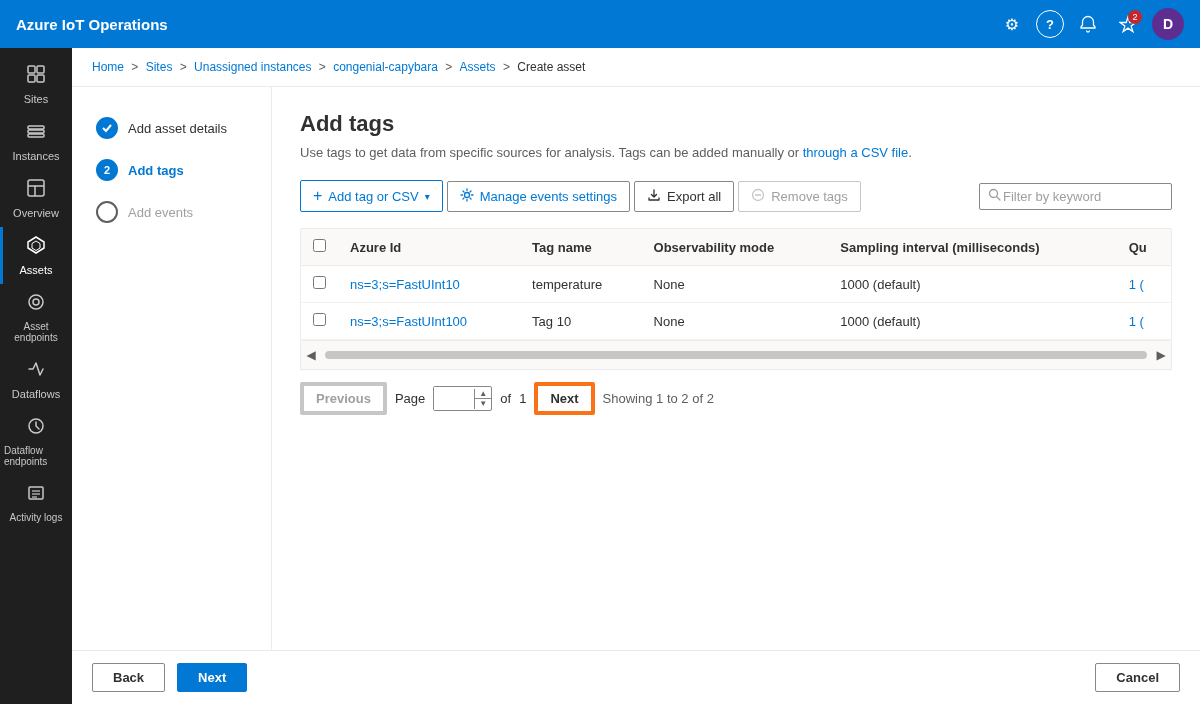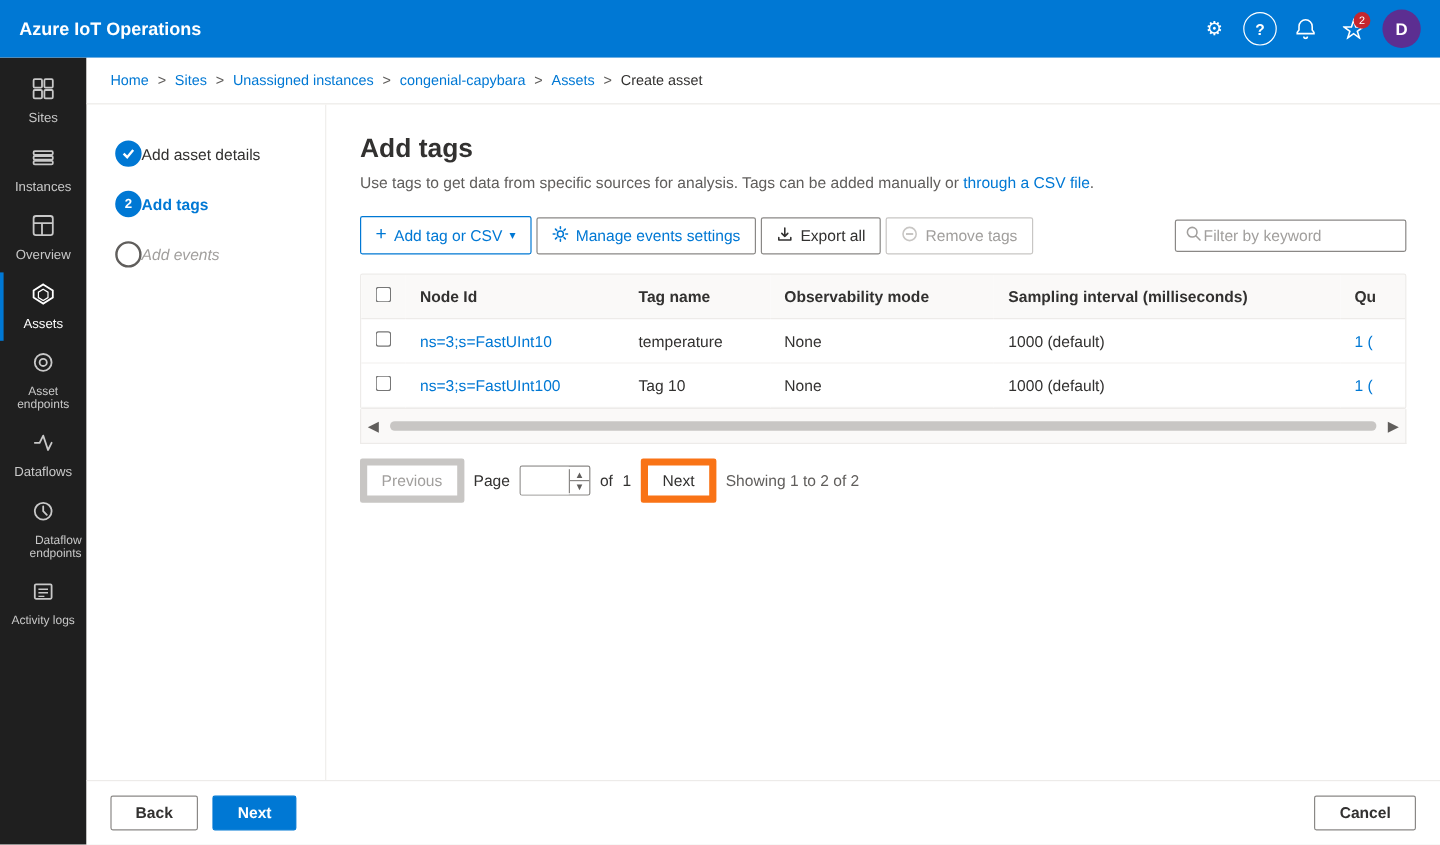--- a/index.html
+++ b/index.html
@@ -107,41 +107,42 @@
     .steps-panel {
       width: 200px;
       background: white;
       border-right: 1px solid #edebe9;
       padding: 20px 16px;
       flex-shrink: 0;
     }
     .step-item {
       display: flex;
       align-items: center;
+      gap: 10px;
       padding: 10px 8px;
       cursor: pointer;
       border-radius: 4px;
     }
     .step-circle {
       width: 22px; height: 22px;
       border-radius: 50%;
       border: 2px solid #605e5c;
       display: flex; align-items: center; justify-content: center;
       font-size: 11px; color: #605e5c;
       flex-shrink: 0;
     }
     .step-circle.completed {
       background: #0078d4; border-color: #0078d4; color: white;
     }
     .step-circle.active {
       background: #0078d4; border-color: #0078d4; color: white;
     }
     .step-label { font-size: 13px; color: #323130; }
     .step-label.active { font-weight: 600; color: #0078d4; }
-    .step-label.muted { color: #a19f9d; font-style: italic; }
+    .step-label.muted { color: #a19f9d; }
 
     
     .main-content {
       flex: 1;
       background: white;
       padding: 24px 28px;
       overflow-y: auto;
       overflow-x: hidden;
     }
     .page-title { font-size: 22px; font-weight: 600; color: #323130; margin-bottom: 8px; }
@@ -245,26 +246,27 @@
 
     
     .pagination {
       display: flex;
       align-items: center;
       gap: 8px;
       margin-top: 12px;
     }
     .page-btn {
       padding: 5px 12px;
-      border: 6px solid #f97316;
+      border: 4px solid #f97316;
       background: white;
       border-radius: 2px;
       cursor: pointer;
       font-size: 13px;
       color: #323130;
+      font-weight: bold;
     }
     .page-btn:disabled { color: #a19f9d; border-color: #c8c6c4; cursor: default; }
     .page-input-wrap {
       display: flex; align-items: center;
       border: 1px solid #8a8886;
       border-radius: 2px;
     }
     .page-input {
       width: 40px;
       border: none; outline: none;
@@ -399,21 +401,21 @@
       </span>
       <span>Dataflows</span>
     </div>
     <div class="sidebar-item">
       <span class="icon">
         <svg width="20" height="20" viewBox="0 0 20 20" fill="none">
             <circle cx="10" cy="10" r="7" stroke="#c8c8c8" stroke-width="1.5"></circle>
             <path d="M10 6v4l3 3" stroke="#c8c8c8" stroke-width="1.5" stroke-linecap="round"></path>
           </svg>
       </span>
-      <span style="font-size:10px;text-align:right;color:#c8c8c8;">Dataflow endpoints</span>
+      <span style="font-size:10px;text-align:left;color:#c8c8c8;">Dataflow endpoints</span>
     </div>
     <div class="sidebar-item">
       <span class="icon">
         <svg width="20" height="20" viewBox="0 0 20 20" fill="none">
             <rect x="3" y="4" width="14" height="12" rx="1" stroke="#c8c8c8" stroke-width="1.5"></rect>
             <line x1="6" y1="8" x2="14" y2="8" stroke="#c8c8c8" stroke-width="1.2"></line>
             <line x1="6" y1="11" x2="14" y2="11" stroke="#c8c8c8" stroke-width="1.2"></line>
             <line x1="6" y1="14" x2="11" y2="14" stroke="#c8c8c8" stroke-width="1.2"></line>
           </svg>
       </span>
@@ -507,21 +509,21 @@
           </div>
         </div>
 
         <div class="table-container">
           <table>
             <thead>
               <tr>
                 <th class="checkbox-cell">
                   <input type="checkbox" style="">
                 </th>
-                <th>Node Id</th>
+                <th>Azure Id</th>
                 <th>Tag name</th>
                 <th>Observability mode</th>
                 <th>Sampling interval (milliseconds)</th>
                 <th>Qu</th>
               </tr>
             </thead>
             <tbody>
               <tr>
                 <td class="checkbox-cell">
                   <input type="checkbox" style="">

